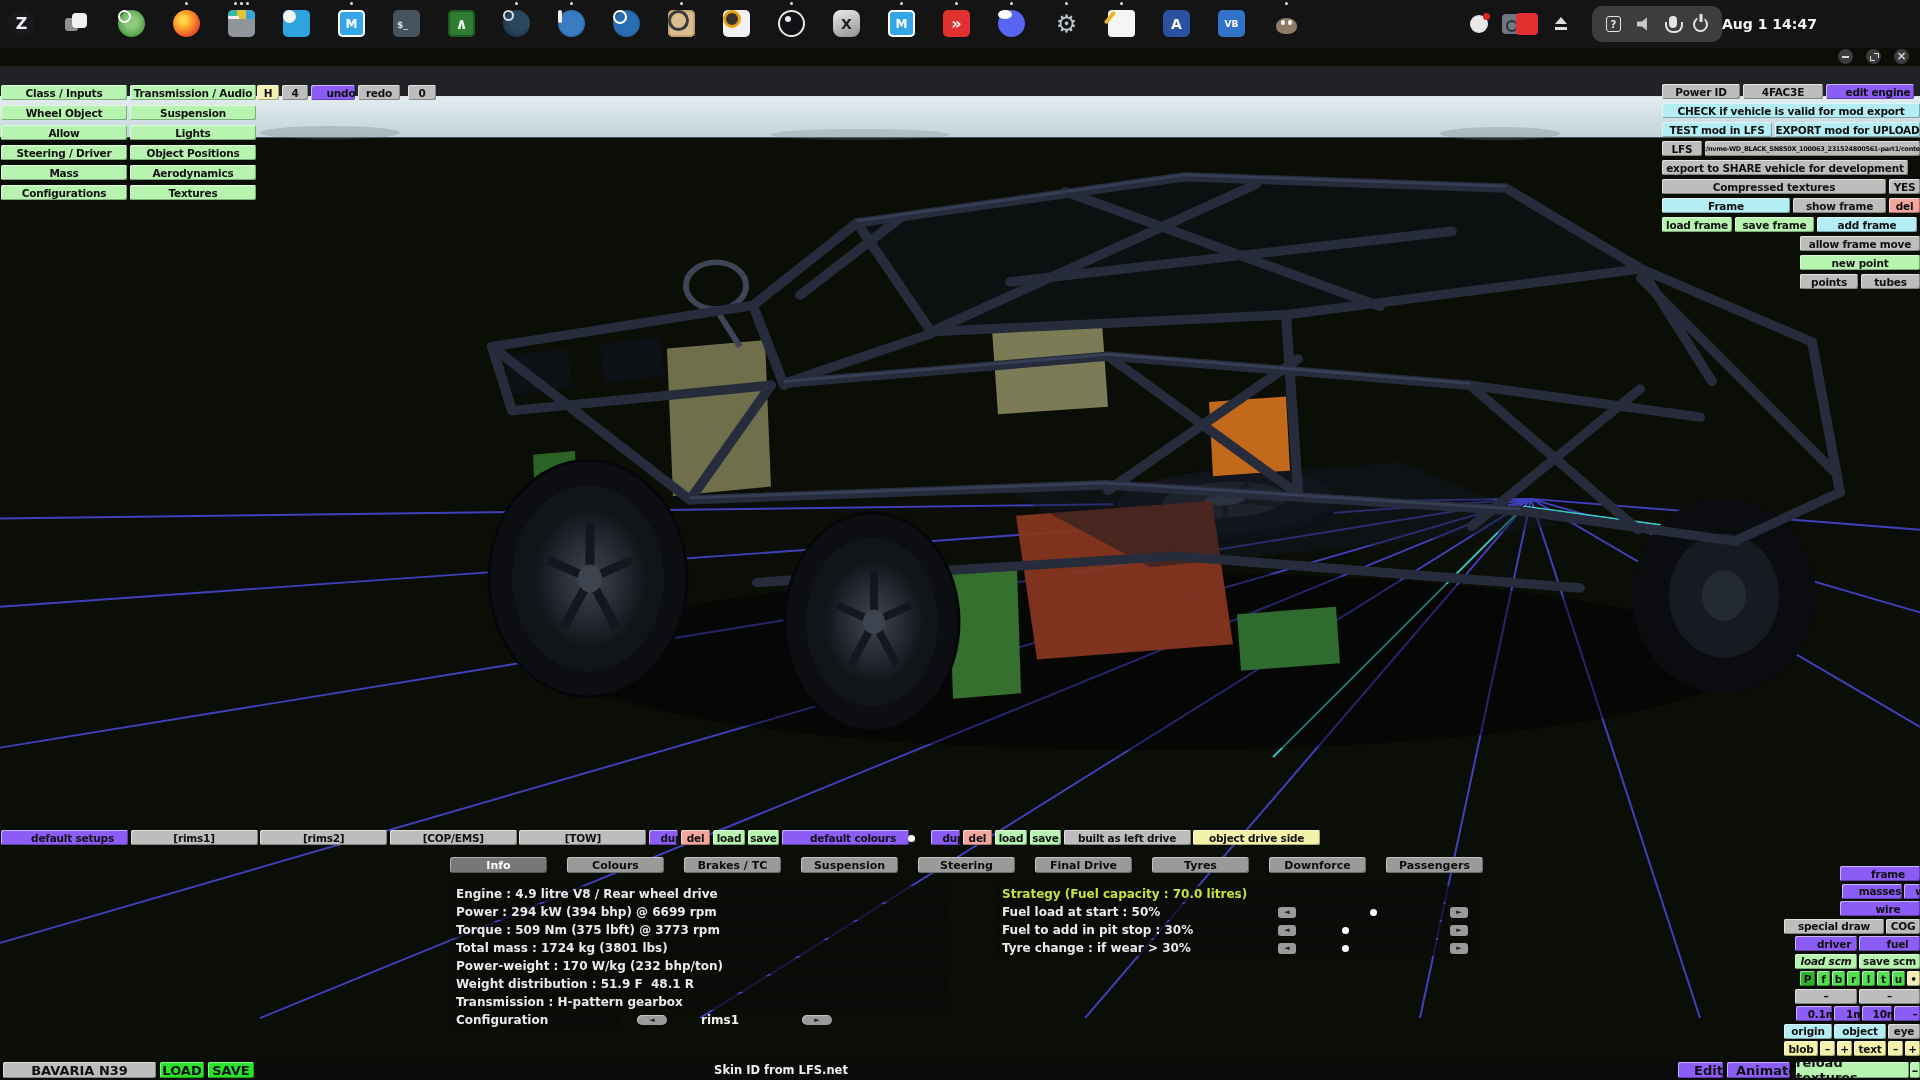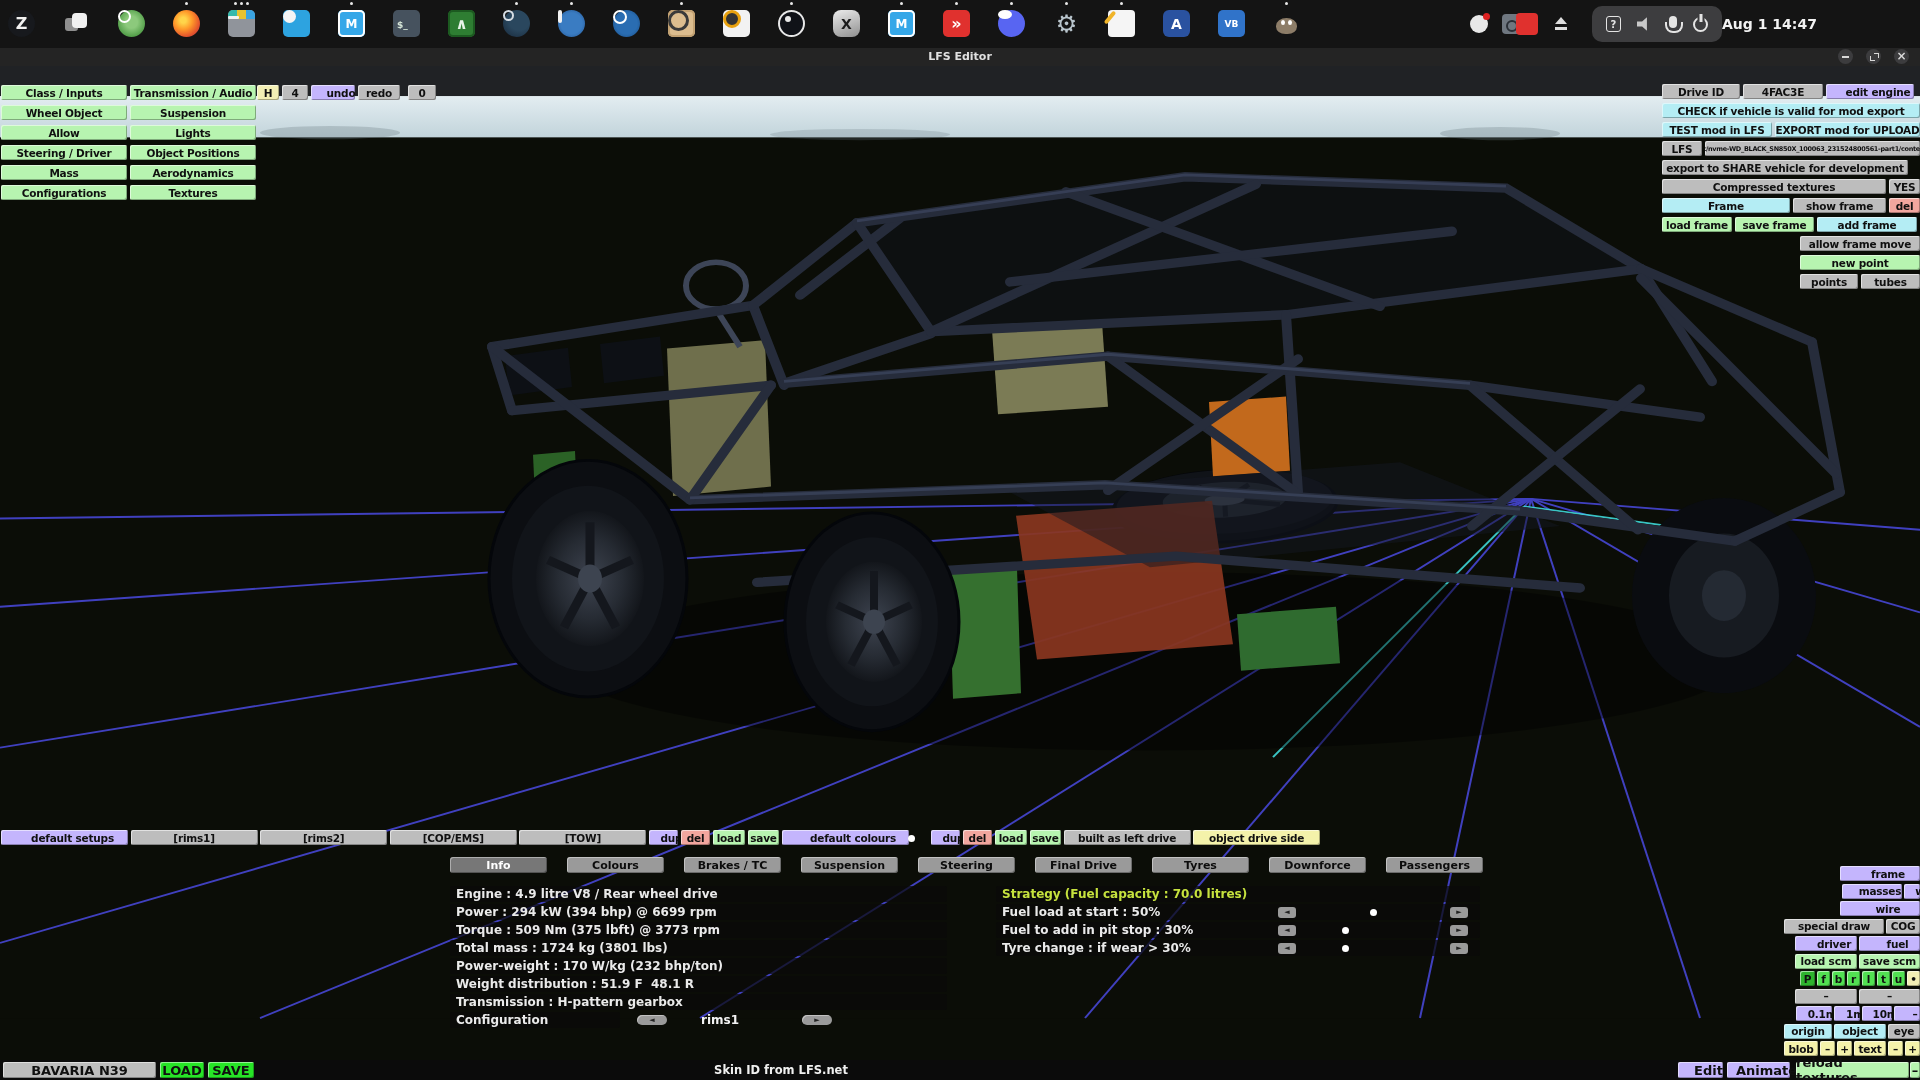--- a/index.html
+++ b/index.html
@@ -91,21 +91,21 @@
   .winbtn.rest::after { content:""; position:absolute; left:8px; top:4px; width:4px; height:4px; border-right:1.5px solid #d8d8d8; border-top:1.5px solid #d8d8d8; }
   .winbtn.close::after { content:"\00d7"; position:absolute; inset:0; color:#d8d8d8; font-size:12px; line-height:14px; text-align:center; font-weight:bold; }
 
   
   #viewport { position:absolute; left:0; top:66px; width:1920px; height:1014px; }
 
   
   .btn { height:100%; display:flex; align-items:center; justify-content:center; font-size:10.5px; font-weight:bold; color:#101010; border-radius:2px; box-shadow:inset 1px 1px 0 rgba(255,255,255,.55), inset -1px -1px 0 rgba(0,0,0,.3); cursor:pointer; white-space:nowrap; overflow:hidden; letter-spacing:-0.2px; flex:none; }
   .btn-sm { font-size:6.5px; letter-spacing:-0.3px; }
   .c-gray   { background:#bdbdbd; }
-  .c-lav    { background:#c4b5fd;padding-left:16px; }
+  .c-lav    { background:#8b5cf6;padding-left:16px; }
   .c-cyan   { background:#b4edf4; }
   .c-green  { background:#b7f4b0; }
   .c-bgreen { background:#52e052; }
   .c-dgreen { background:#2eb32e; }
   .c-salmon { background:#f2a69e; }
   .c-yellow { background:#f4f2aa; }
   .c-bright { background:#27e427; }
   .c-pyel   { background:#f2efb4; }
   .prow { display:flex; gap:3px; height:15px; }
   .pright { justify-content:flex-end; }
@@ -411,23 +411,20 @@
       <div id="tray-pill">
         <div class="pill-help">?</div>
         <div class="pill-vol"></div>
         <div class="pill-mic"></div>
         <div class="pill-power"></div>
       </div>
     </div>
     <div id="clock">Aug 1 14:47</div>
   </div>
 
-  <div id="titlebar">
-    <div id="title-text">LFS Editor</div>
-  </div>
   <div class="winbtn min" style="left:1838px"></div>
   <div class="winbtn rest" style="left:1866px"></div>
   <div class="winbtn close" style="left:1894px"></div>
 
   <div id="left-menu">
       <div class="prow">
         <div class="btn c-green" style="width: 126px;">Class / Inputs</div>
         <div class="btn c-green" style="width: 126px;">Transmission / Audio</div>
       </div>
       <div class="prow">
@@ -454,21 +451,21 @@
   <div id="history-row">
     <div class="btn c-pyel" style="width:22px">H</div>
     <div class="btn c-gray" style="width:26px">4</div>
     <div class="btn c-lav" style="width:44px">undo</div>
     <div class="btn c-gray" style="width:42px">redo</div>
     <div class="btn c-gray" id="history-zero" style="width:28px">0</div>
   </div>
 
   <div id="right-panel">
       <div class="prow">
-        <div class="btn c-gray" style="width: 78px;">Drive ID</div>
+        <div class="btn c-gray" style="width: 78px;">Power ID</div>
         <div class="btn c-gray" style="width: 80px;">4FAC3E</div>
         <div class="btn c-lav" style="width: 88px;">edit engine</div>
       </div>
       <div class="prow">
         <div class="btn c-cyan" style="width: 258px;">CHECK if vehicle is valid for mod export</div>
       </div>
       <div class="prow">
         <div class="btn c-cyan" style="width: 110px;">TEST mod in LFS</div>
         <div class="btn c-cyan" style="width: 145px;">EXPORT mod for UPLOAD</div>
       </div>
@@ -611,21 +608,21 @@
       </div>
       <div class="prow pright">
         <div class="btn c-gray" style="width: 100px;">special draw</div>
         <div class="btn c-gray" style="width: 34px;">COG</div>
       </div>
       <div class="prow pright">
         <div class="btn c-lav" style="width: 62px;">driver</div>
         <div class="btn c-lav" style="width: 61px;">fuel</div>
       </div>
       <div class="prow pright">
-        <div class="btn c-green" style="width: 62px;">load scm</div>
+        <div class="btn c-green" style="width: 62px; font-style: italic;">load scm</div>
         <div class="btn c-green" style="width: 61px;">save scm</div>
       </div>
       <div class="prow pright">
         <div class="btn c-dgreen" style="width: 15px;">P</div>
         <div class="btn c-bgreen" style="width: 13px;">f</div>
         <div class="btn c-bgreen" style="width: 13px;">b</div>
         <div class="btn c-bgreen" style="width: 13px;">r</div>
         <div class="btn c-bgreen" style="width: 13px;">l</div>
         <div class="btn c-bgreen" style="width: 13px;">t</div>
         <div class="btn c-bgreen" style="width: 13px;">u</div>

